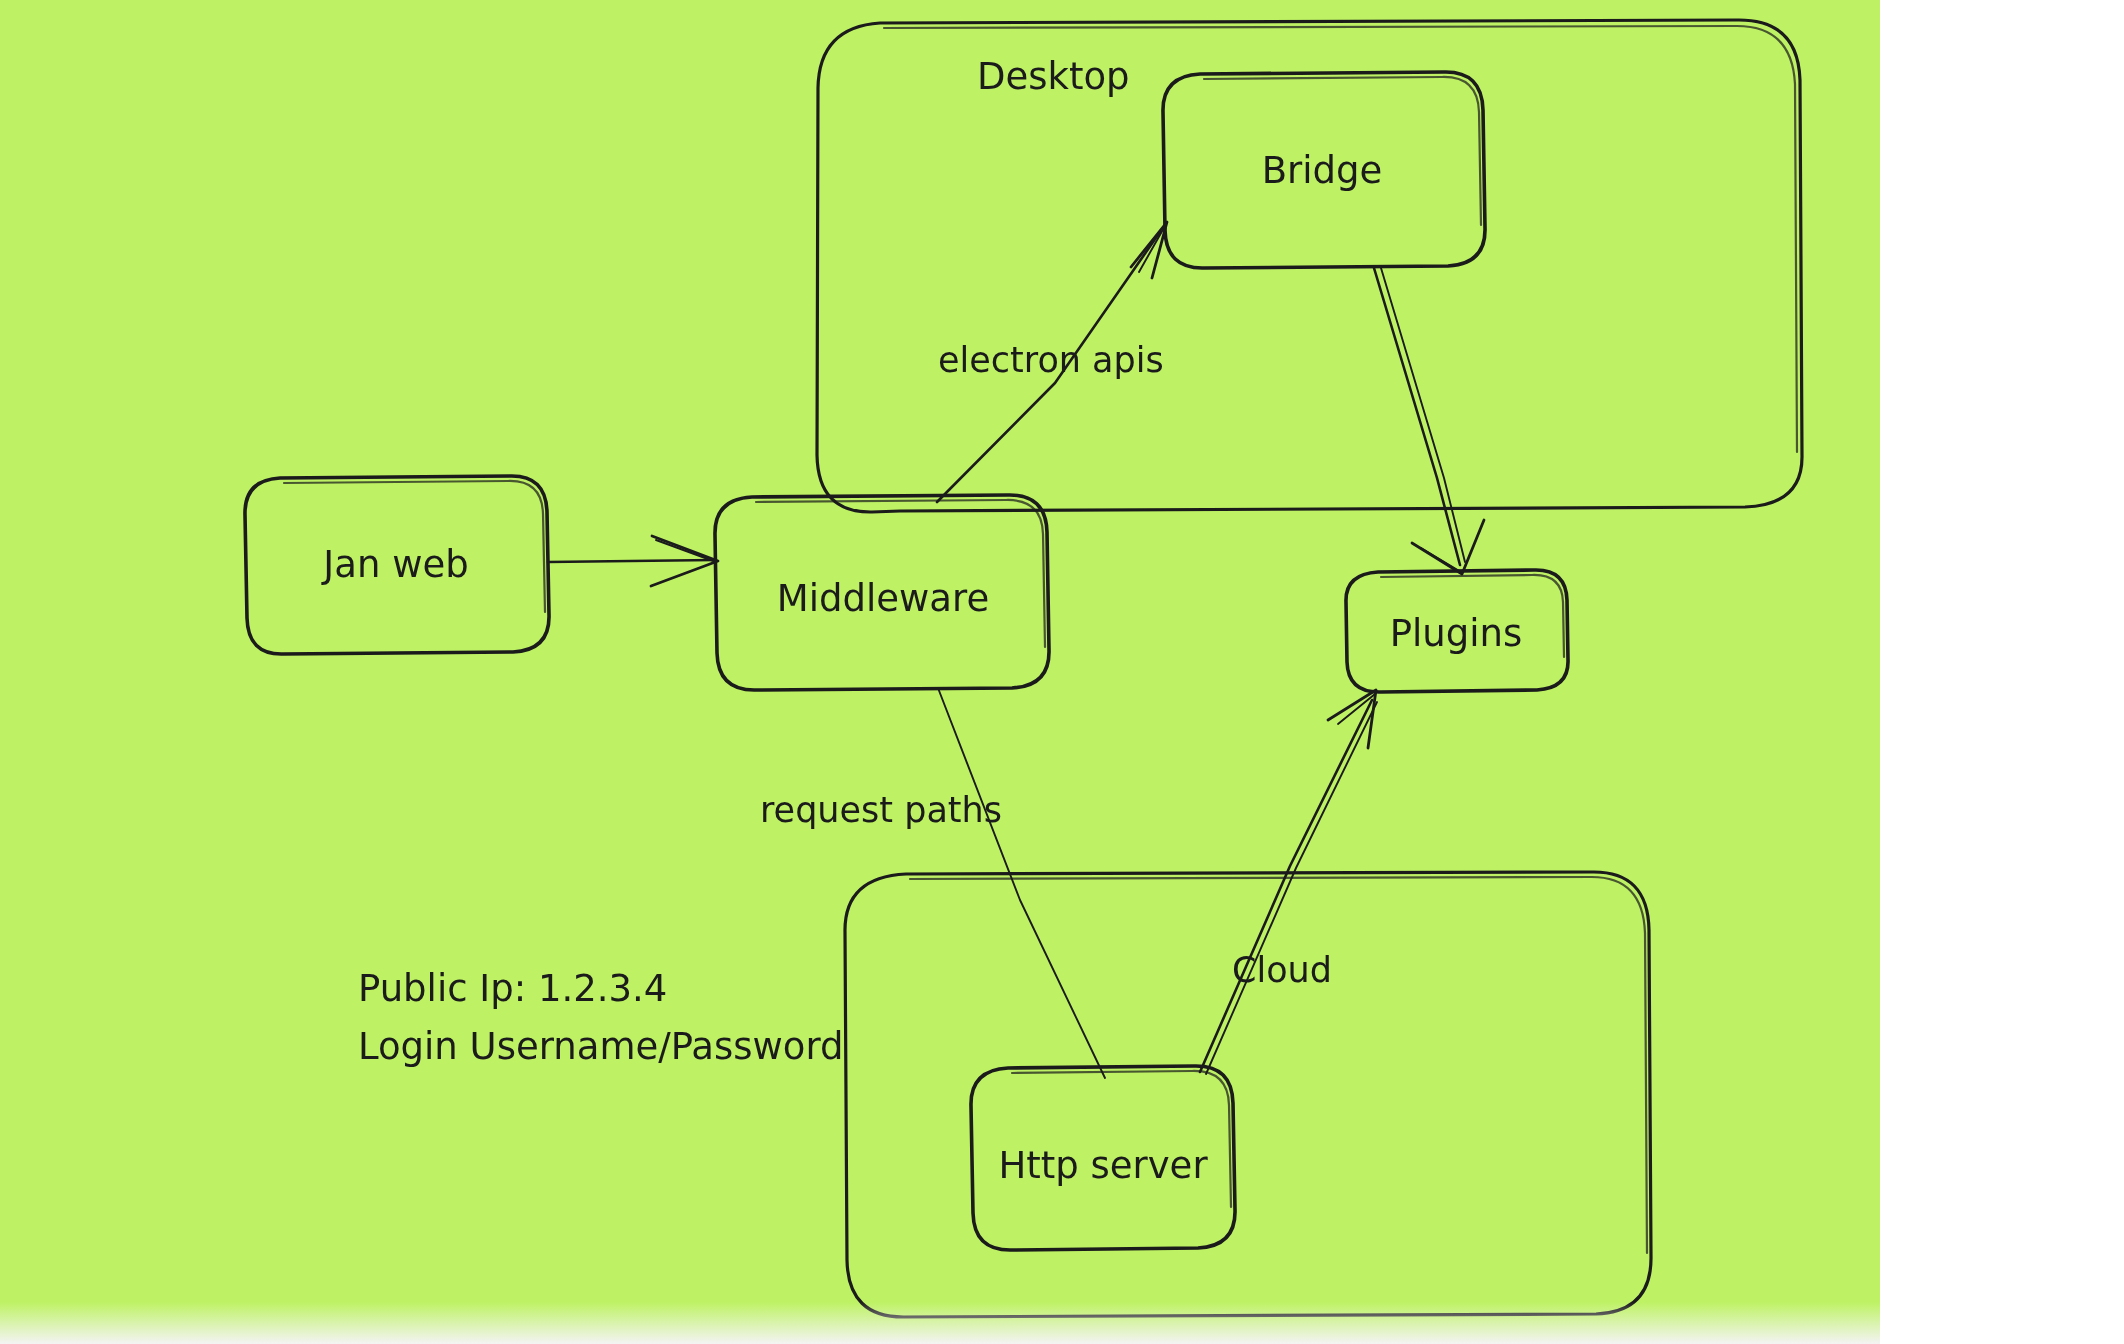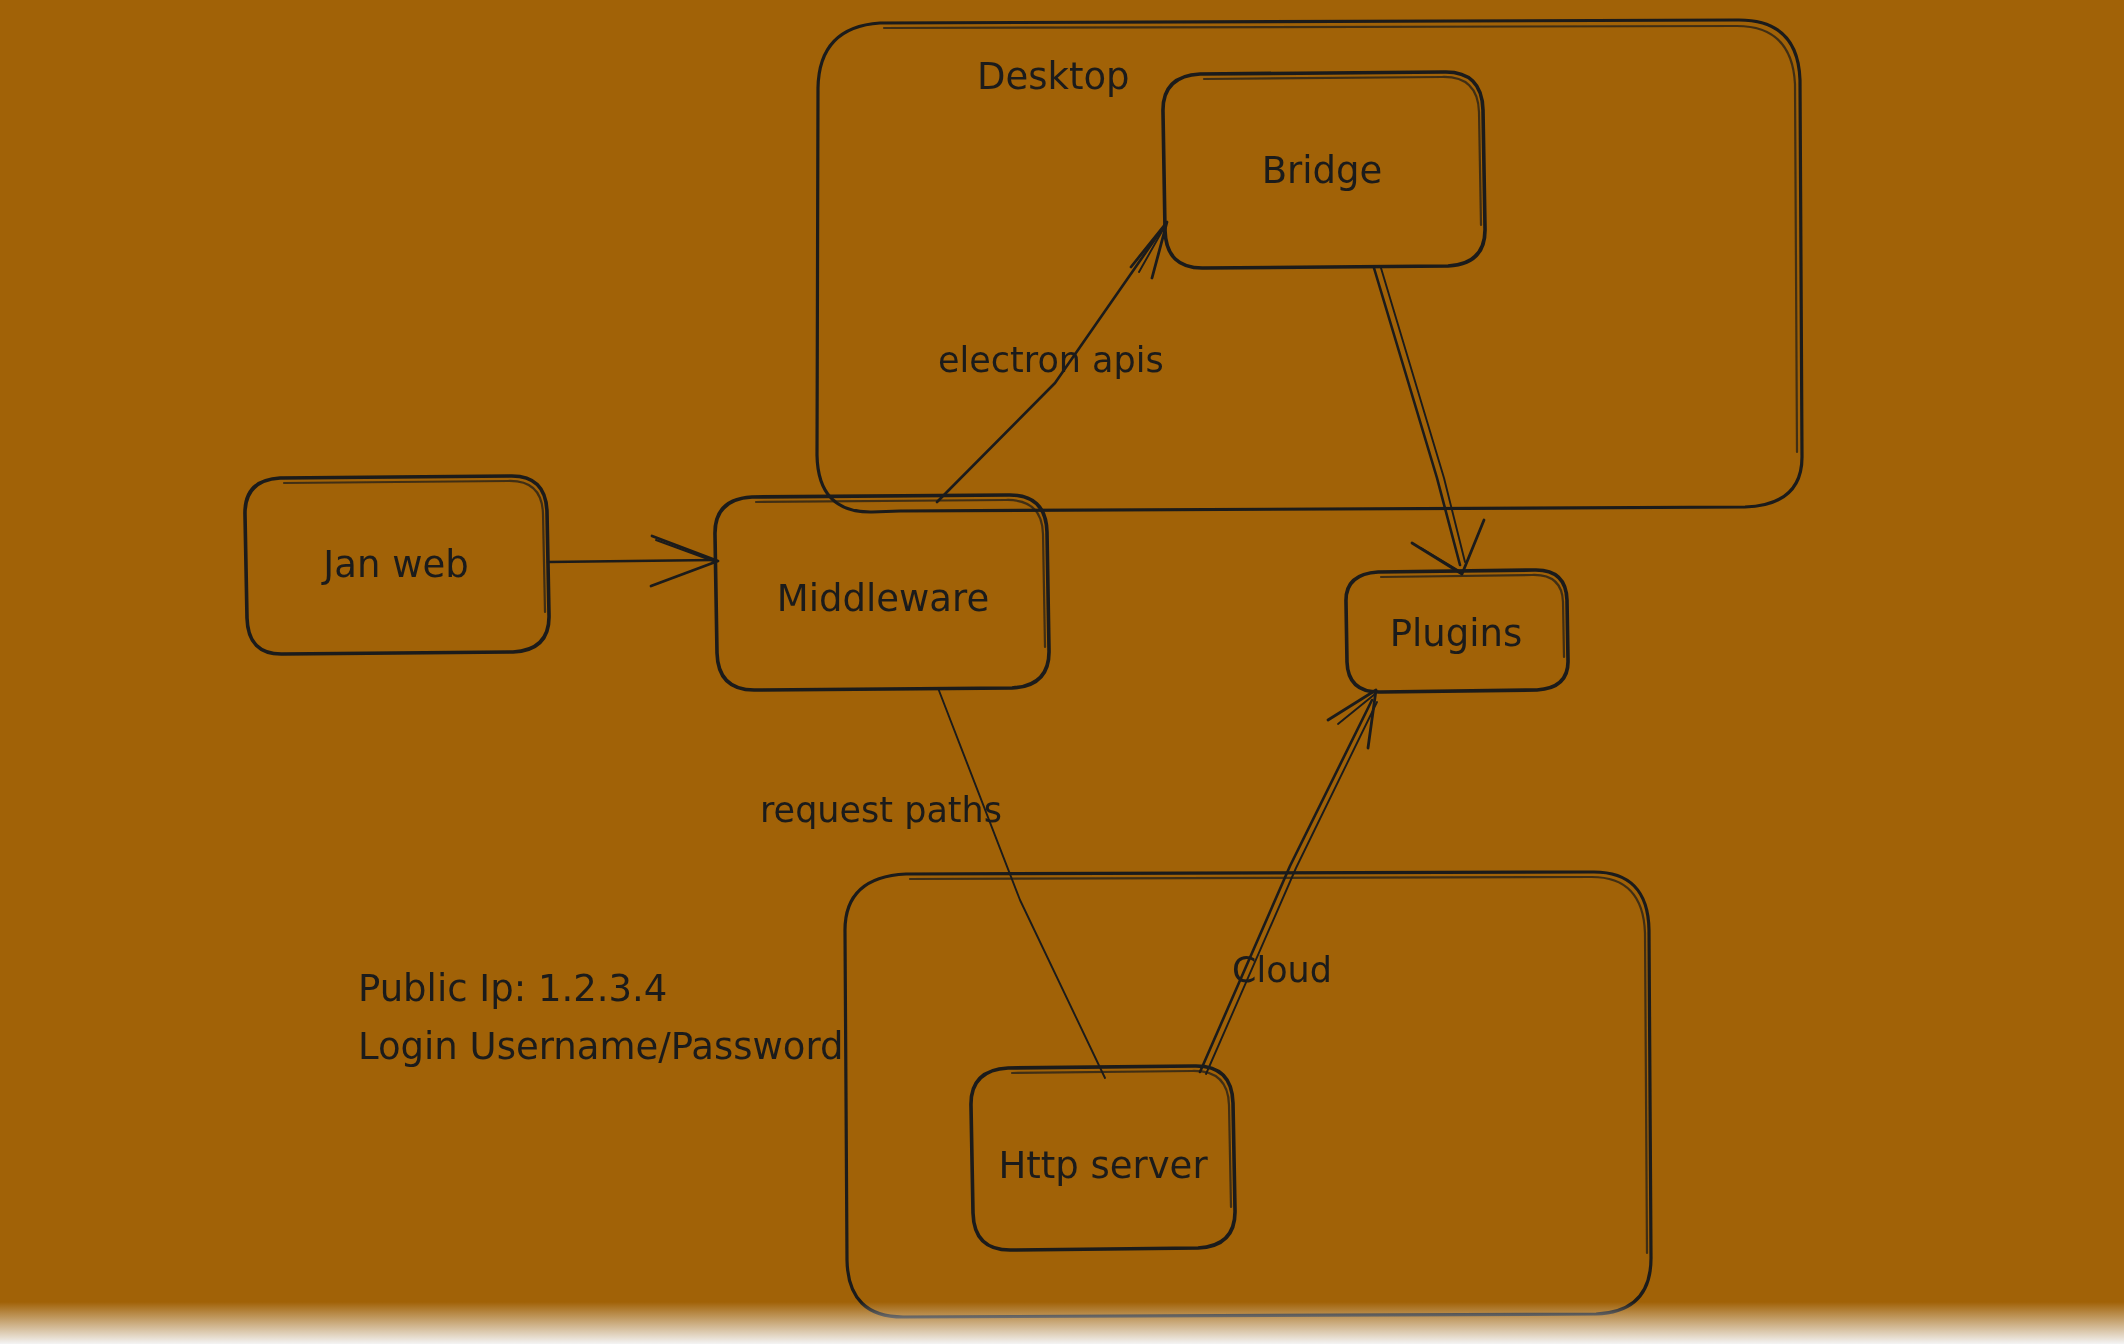--- a/index.html
+++ b/index.html
@@ -2,23 +2,23 @@
 <html><head>
 <meta charset="utf-8">
 <style>
   html, body {
     margin: 0;
     padding: 0;
     background: #ffffff;
   }
   #canvas {
     position: relative;
-    width: 2124px;
+    width: 1880px;
     height: 1344px;
-    background: #a16207;
+    background: #bef264;
     overflow: hidden;
     font-family: "DejaVu Sans", sans-serif;
   }
   #bottom-fade {
     position: absolute;
     left: 0;
     bottom: 0;
     width: 2124px;
     height: 42px;
     background: linear-gradient(to bottom, rgba(255,255,255,0) 0%, #f4f4f4 100%);

